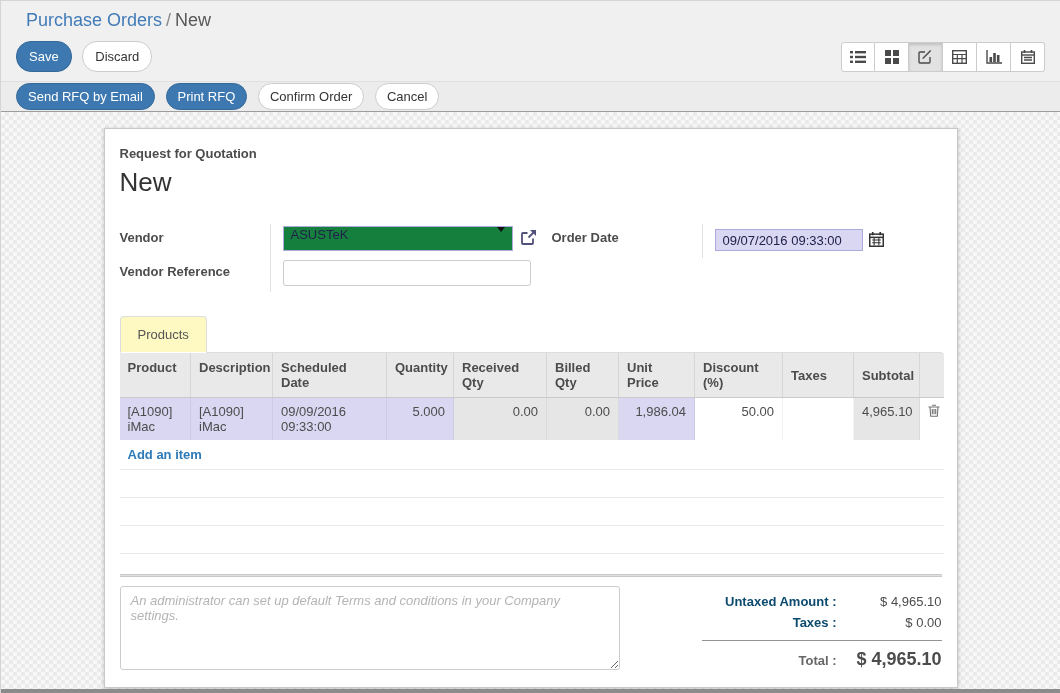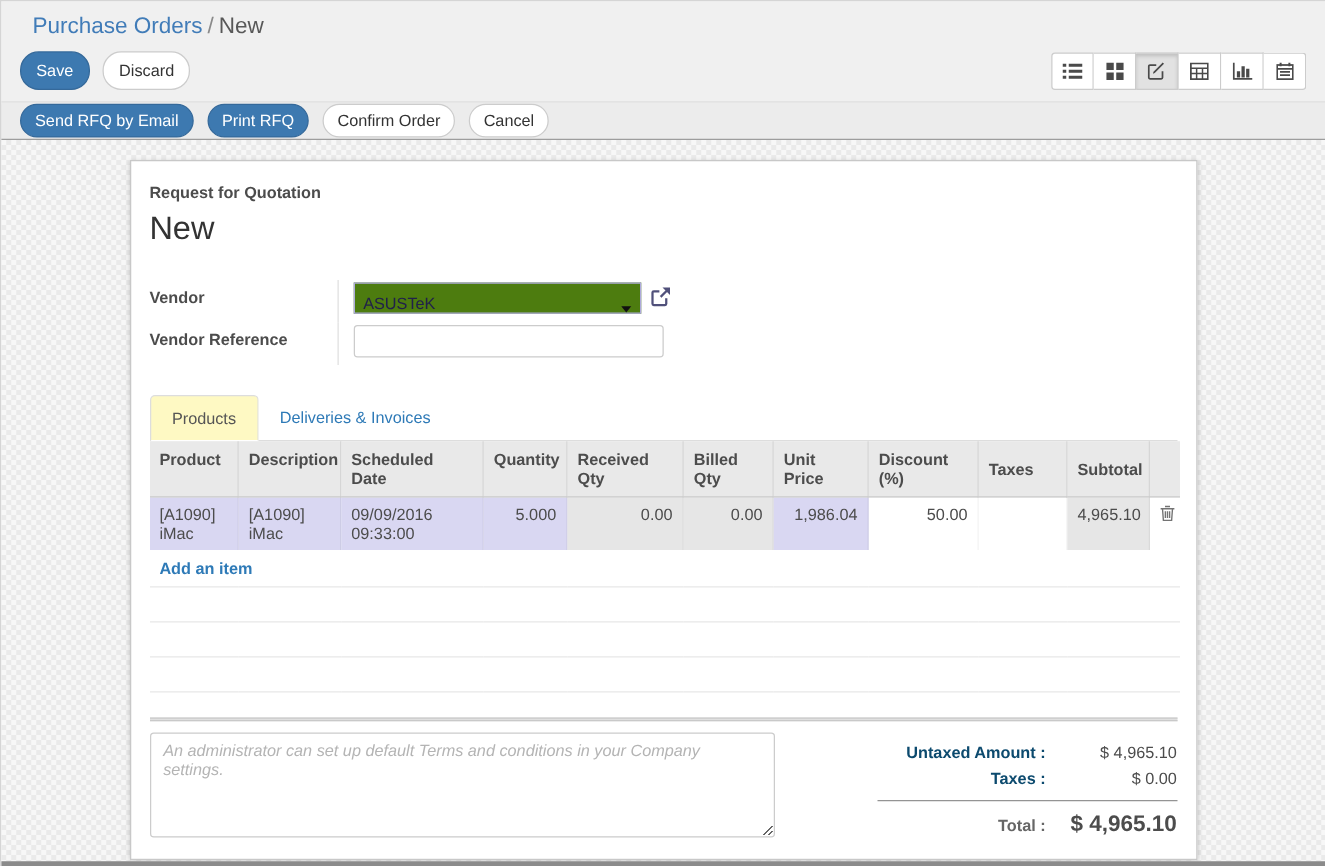--- a/index.html
+++ b/index.html
@@ -56,22 +56,22 @@
   .sheet-subtitle { font-weight: bold; font-size: 13px; color: #4c4c4c; }
   .sheet-title { font-size: 26px; color: #333; margin: 6px 0 26px; font-weight: normal; }
   
   .fields-row { display: flex; align-items: flex-start; }
   .field-group { }
   .fg-left { width: 432px; }
   .fg-right { margin-left: 0; }
   .field-line { display: flex; min-height: 34px; }
   .field-label { width: 150px; font-weight: bold; color: #4c4c4c; padding-top: 6px; }
   .field-cell { border-left: 1px solid #e0e0e0; padding: 2px 0 2px 12px; display: flex; align-items: flex-start; }
-  .o-select { width: 230px; height: 25px; background: #4d7c0f; border: 1px solid #aeaadc;
-    display: flex; align-items: flex-end; padding: 0 7px; color: #21214a; cursor: pointer; }
+  .o-select { width: 230px; height: 25px; background: #15803d; border: 1px solid #aeaadc;
+    display: flex; align-items: flex-start; padding: 0 7px; color: #21214a; cursor: pointer; }
   .o-select .sel-text { flex: 1; }
   .caret { width: 0; height: 0; border-left: 4px solid transparent; border-right: 4px solid transparent;
     border-top: 5px solid #111; }
   .ext-link { margin-left: 7px; margin-top: 3px; cursor: pointer; }
   .text-input { width: 248px; height: 26px; border: 1px solid #ccc; border-radius: 3px;
     padding: 0 8px; font-size: 13px; font-family: "Liberation Sans", sans-serif; color: #4c4c4c; }
   .date-input { width: 148px; height: 22px; background: #d9d7f2; border: 1px solid #aeaadc;
     display: flex; align-items: center; padding: 0 7px; color: #21214a; margin-top: 3px; }
   .cal-icon { margin-left: 6px; margin-top: 6px; cursor: pointer; }
   
@@ -223,25 +223,38 @@
                 </svg></span>
           </div>
         </div>
         <div class="field-line">
           <span class="field-label">Vendor Reference</span>
           <div class="field-cell">
             <input class="text-input" type="text" value="" style="">
           </div>
         </div>
       </div>
+      <div class="field-group fg-right">
+        <div class="field-line">
+          <span class="field-label">Order Date</span>
+          <div class="field-cell">
+            <div class="date-input">09/07/2016 09:33:00</div>
+            <span class="cal-icon"><svg width="15" height="15" viewBox="0 0 14 14">
+                  <rect x="0.7" y="2" width="12.6" height="11.3" fill="none" stroke="#333" stroke-width="1.4"></rect>
+                  <path d="M0.7 5h12.6" stroke="#333" stroke-width="1.4"></path>
+                  <path d="M3.5 0v3M10.5 0v3" stroke="#333" stroke-width="1.6"></path>
+                  <path d="M3 7.5h8M3 10h8M4.8 5.5v7M9.2 5.5v7" stroke="#333" stroke-width="1"></path>
+                </svg></span>
+          </div>
+        </div>
+      </div>
     </div>
 
     <div class="tabs">
       <div class="tab active">Products</div>
-      <div class="tab inactive">Deliveries &amp; Invoices</div>
     </div>
 
     <table class="o-list">
       <colgroup>
         <col style="width:71px">
           <col style="width:82px">
           <col style="width:114px">
           <col style="width:67px">
         <col style="width:93px">
           <col style="width:72px">

